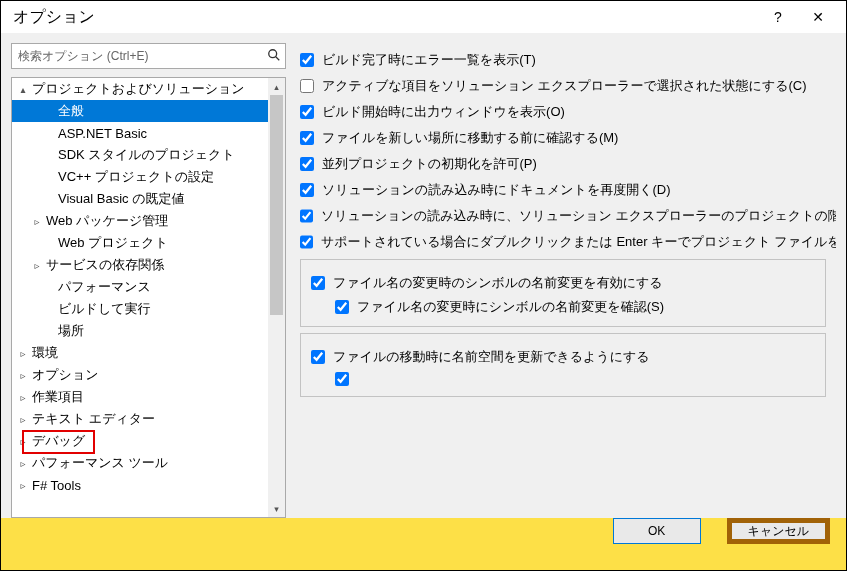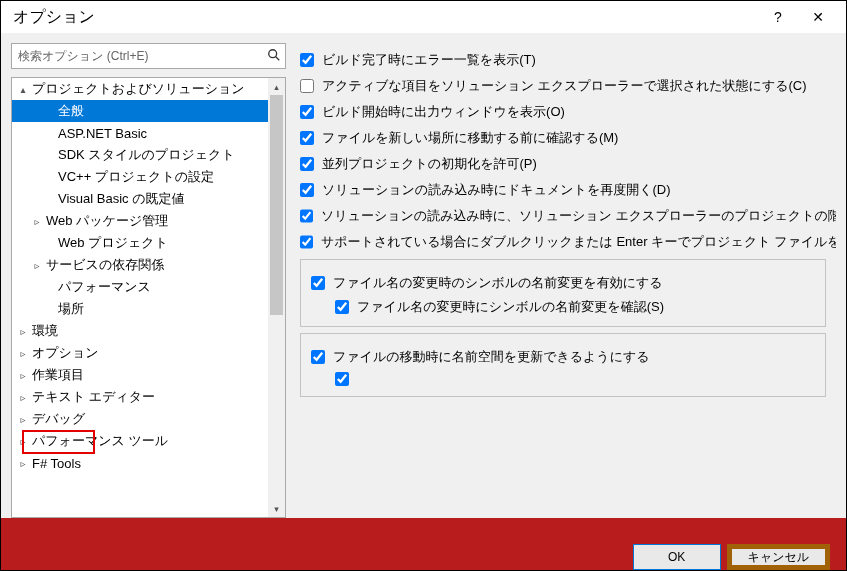--- a/index.html
+++ b/index.html
@@ -117,26 +117,26 @@
     .group-box {
       border: 1px solid #c3c3c3;
       margin-top: 6px;
       margin-right: 10px;
       padding: 14px 10px 10px 10px;
     }
     .group-box .chk-row { margin-bottom: 6px; }
     .group-box .chk-row.indent { padding-left: 24px; margin-bottom: 0; }
     .footer {
       height: 52px;
-      background: #b91c1c;
-      display: flex;
-      align-items: flex-end;
+      background: #fde047;
+      display: flex;
+      align-items: flex-start;
       justify-content: flex-end;
       padding: 0 16px;
-      gap: 6px;
+      gap: 26px;
     }
     .btn {
       min-width: 88px;
       height: 26px;
       border: 5px solid #a16207;
       background: #e9e9e9;
       font-size: 12px;
       font-family: inherit;
       padding: 0 16px;
     }
@@ -204,20 +204,24 @@
           <div class="tree-item depth-1">
             <span class="expand">▹</span>
             <span class="label">サービスの依存関係</span>
           </div>
           <div class="tree-item depth-2">
             <span class="expand"></span>
             <span class="label">パフォーマンス</span>
           </div>
           <div class="tree-item depth-2">
             <span class="expand"></span>
+            <span class="label">ビルドして実行</span>
+          </div>
+          <div class="tree-item depth-2">
+            <span class="expand"></span>
             <span class="label">場所</span>
           </div>
           <div class="tree-item depth-0">
             <span class="expand">▹</span>
             <span class="label">環境</span>
           </div>
           <div class="tree-item depth-0">
             <span class="expand">▹</span>
             <span class="label">オプション</span>
           </div>

